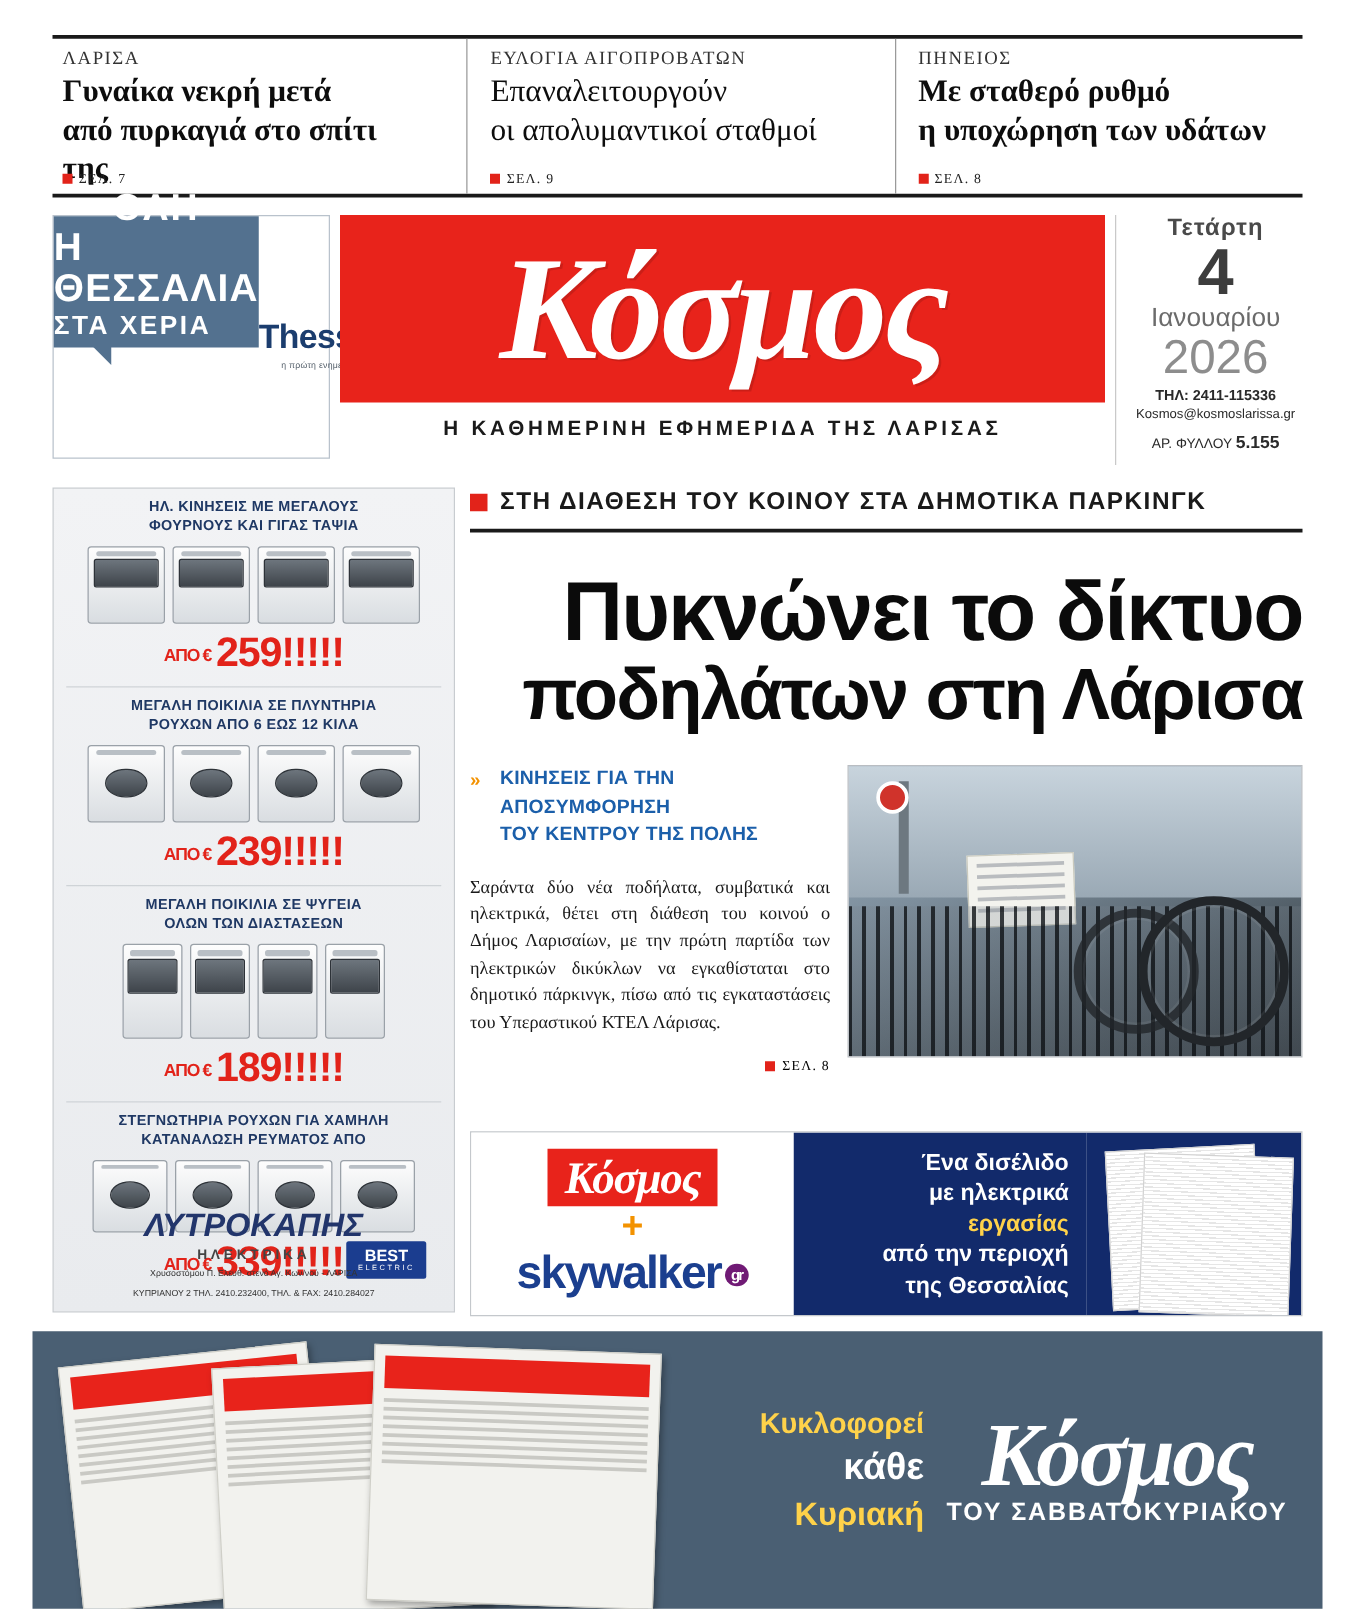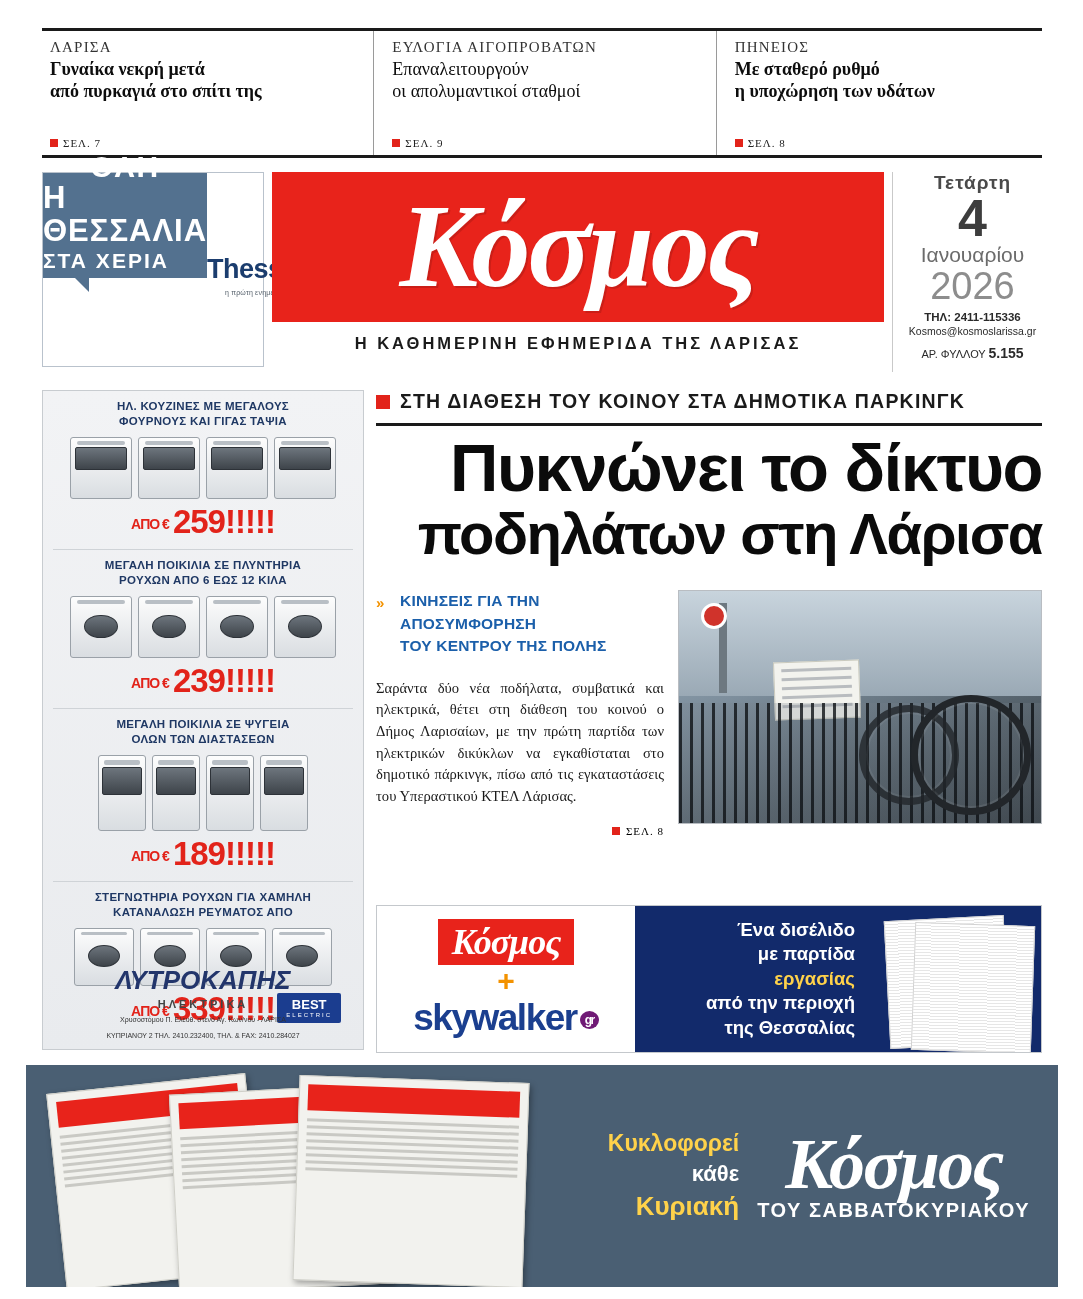--- a/index.html
+++ b/index.html
@@ -28,21 +28,21 @@
     position: relative;
   }
   .teaser + .teaser { border-left: 1px solid #9a9a9a; padding-left: 18px; margin-left: 16px; }
   .teaser-kicker {
     font-family: "Liberation Serif", serif;
     font-size: 15px; letter-spacing: 1.2px; color: #333;
     margin-bottom: 3px;
   }
   .teaser-h {
     font-family: "Liberation Serif", serif;
-    font-size: 18px; line-height: 1.22; color: #0d0d0d;
+    font-size: 25px; line-height: 1.22; color: #0d0d0d;
   }
   .teaser-h.bold { font-weight: bold; }
   .teaser-page {
     position: absolute; bottom: 6px; left: 8px;
     font-family: "Liberation Serif", serif;
     font-size: 11px; letter-spacing: 1px; color: #222;
     display: flex; align-items: center; gap: 5px;
   }
   .teaser + .teaser .teaser-page { left: 18px; }
   .sq { width: 8px; height: 8px; background: #e2231a; display: inline-block; }
@@ -169,21 +169,21 @@
   .overline {
     display: flex; align-items: center; gap: 10px;
     font-size: 19.5px; font-weight: bold; letter-spacing: 1.2px; color: #1a1a1a;
     padding-bottom: 10px; border-bottom: 3px solid #1a1a1a;
   }
   .overline .sq { width: 14px; height: 14px; }
   .headline {
     font-family: "Liberation Sans", sans-serif;
     font-weight: bold; color: #0b0b0b;
     font-size: 67px; line-height: 1.06; letter-spacing: -1.5px;
-    text-align: right; margin-top: 6px;
+    text-align: right; margin-top: 28px;
   }
   .headline .l2 { font-size: 58px; }
   .story {
     display: flex; gap: 14px; margin-top: 26px;
   }
   .story-left { width: 288px; }
   .subhead {
     color: #1b5faa; font-weight: bold; font-size: 15.5px; line-height: 1.45;
     letter-spacing: .2px; margin-bottom: 20px; padding-left: 24px; position: relative;
   }
@@ -284,21 +284,21 @@
   .paper.p3 { width: 230px; height: 205px; left: 240px; top: 6px; transform: rotate(2deg); }
   .paper .mini-red { height: 26px; background: #e8231b; margin: 8px; }
   .paper .mini-lines { margin: 0 8px; }
   .paper .mini-lines i { display: block; height: 3px; background: #c9c9c4; margin-bottom: 4px; }
   .bottom-right {
     position: absolute; right: 28px; top: 0; height: 222px;
     display: flex; align-items: center; gap: 18px;
   }
   .kyklo { text-align: right; color: #ffd24a; font-weight: bold; line-height: 1.35; }
   .kyklo .a { font-size: 23px; color: #ffd24a; }
-  .kyklo .b { font-size: 22px; color: #fff; }
+  .kyklo .b { font-size: 30px; color: #fff; }
   .kyklo .c { font-size: 26px; color: #ffd24a; }
   .kosmos-big { text-align: center; }
   .kosmos-big .k {
     color: #fff; font-family: "Liberation Serif", serif; font-style: italic;
     font-weight: bold; font-size: 72px; line-height: .95; letter-spacing: -2px;
   }
   .kosmos-big .s { color: #fff; font-size: 20px; font-weight: bold; letter-spacing: 1.5px; }
 </style>
 </head>
 <body>
@@ -369,21 +369,21 @@
       <div class="issue">
         <span>ΑΡ. ΦΥΛΛΟΥ</span>
         <b>5.155</b>
       </div>
     </div>
   </div>
 
   <div class="left-ad">
 
     <div class="ad-band">
-      <div class="t">ΗΛ. ΚΟΥΖΙΝΕΣ ΜΕ ΜΕΓΑΛΟΥΣ</div>
+      <div class="t">ΗΛ. ΚΙΝΗΣΕΙΣ ΜΕ ΜΕΓΑΛΟΥΣ</div>
       <div class="t">ΦΟΥΡΝΟΥΣ ΚΑΙ ΓΙΓΑΣ ΤΑΨΙΑ</div>
     </div>
     <div class="ad-prods">
       <div class="appl" style="width:62px;height:62px"></div>
       <div class="appl" style="width:62px;height:62px"></div>
       <div class="appl" style="width:62px;height:62px"></div>
       <div class="appl" style="width:62px;height:62px"></div>
     </div>
     <div class="price">
       <span class="from">ΑΠΟ €</span><span>259!!!!!</span>
@@ -493,21 +493,21 @@
   <div class="sky-banner">
     <div class="sky-left">
       <div class="kosmos">Κόσμος</div>
       <div class="plus">+</div>
       <div class="sw">
         <em>skywalker</em><span class="swgr">gr</span>
       </div>
     </div>
     <div class="sky-mid">
       <div>Ένα δισέλιδο</div>
-      <div>με παρτίδα</div>
+      <div>με ηλεκτρικά</div>
       <div class="hl">εργασίας</div>
       <div>από την περιοχή</div>
       <div>της Θεσσαλίας</div>
     </div>
     <div class="sky-right">
       <div class="sheet s1"></div>
       <div class="sheet s2"></div>
     </div>
   </div>
 

